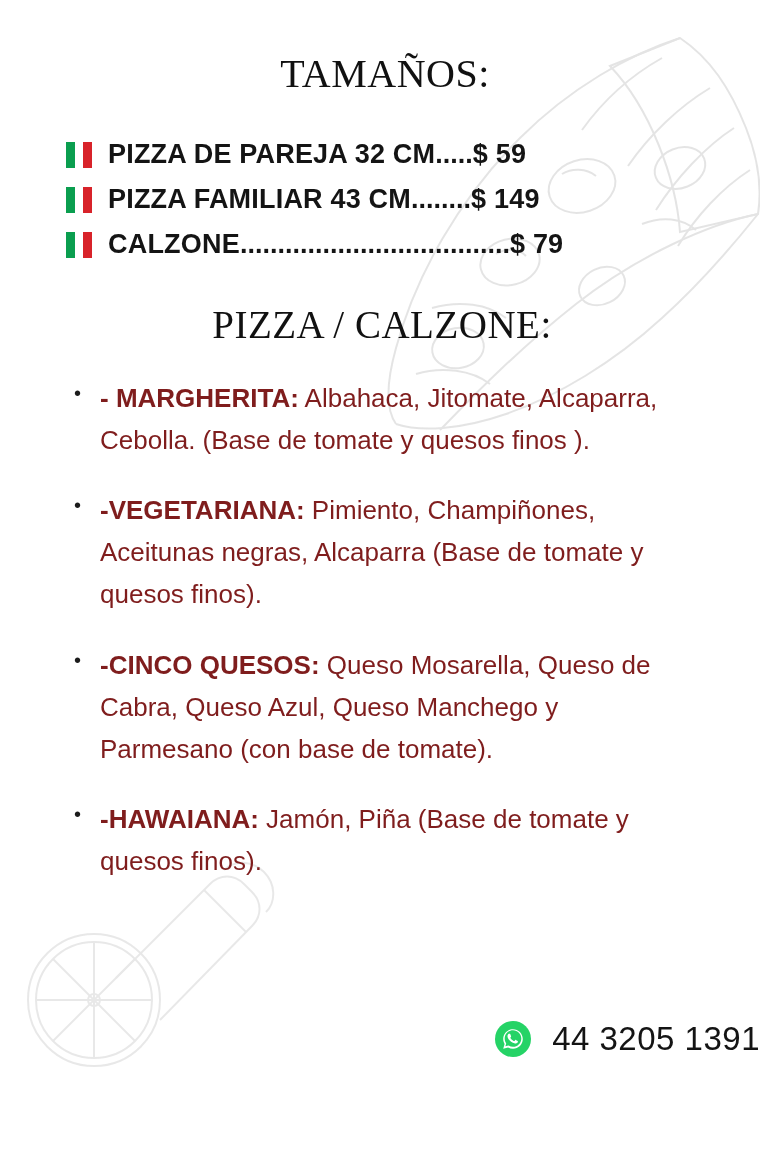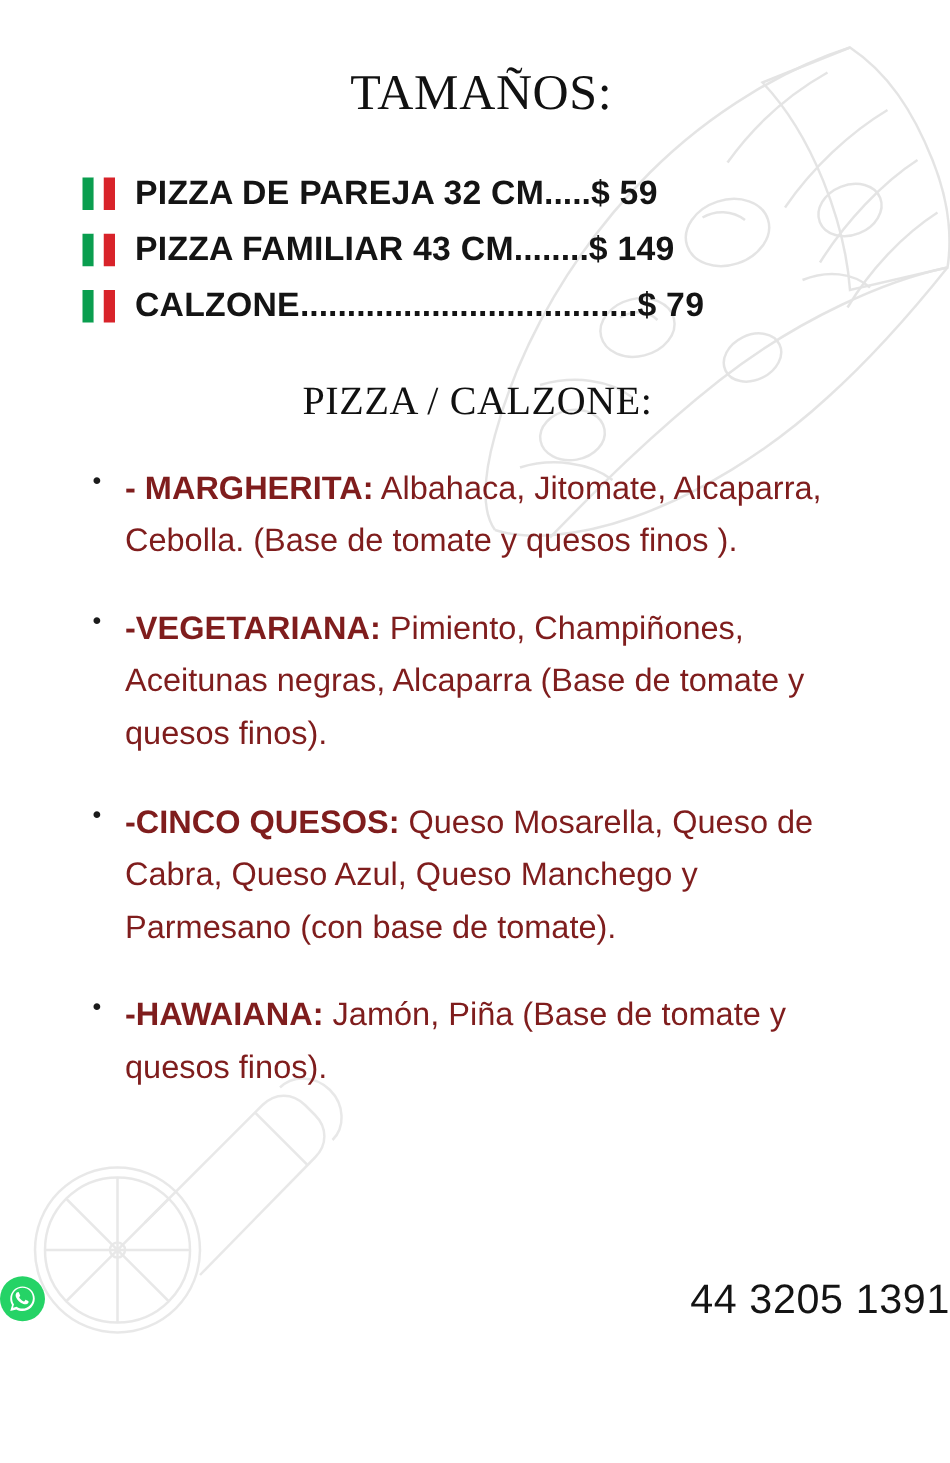--- a/index.html
+++ b/index.html
@@ -60,21 +60,21 @@
     font-weight: 400;
     letter-spacing: 0.5px;
     color: #111111;
   }
   .title-sizes {
     font-size: 40px;
     margin: 50px 0 0 0;
     padding-left: 10px;
   }
   .title-pizza {
-    font-size: 32px;
+    font-size: 39px;
     margin: 42px 0 0 0;
     padding-left: 4px;
   }
 
   
   .sizes {
     margin: 42px 0 0 0;
     padding: 0;
     list-style: none;
   }
@@ -139,21 +139,21 @@
   }
 
   
   .footer {
     position: absolute;
     left: 0;
     right: 0;
     bottom: 26px;
     display: flex;
     align-items: center;
-    justify-content: space-between;
+    justify-content: flex-end;
     gap: 21px;
     z-index: 3;
   }
   .wa-icon {
     width: 36px;
     height: 36px;
     border-radius: 50%;
     background: #25D366;
     display: inline-flex;
     align-items: center;

